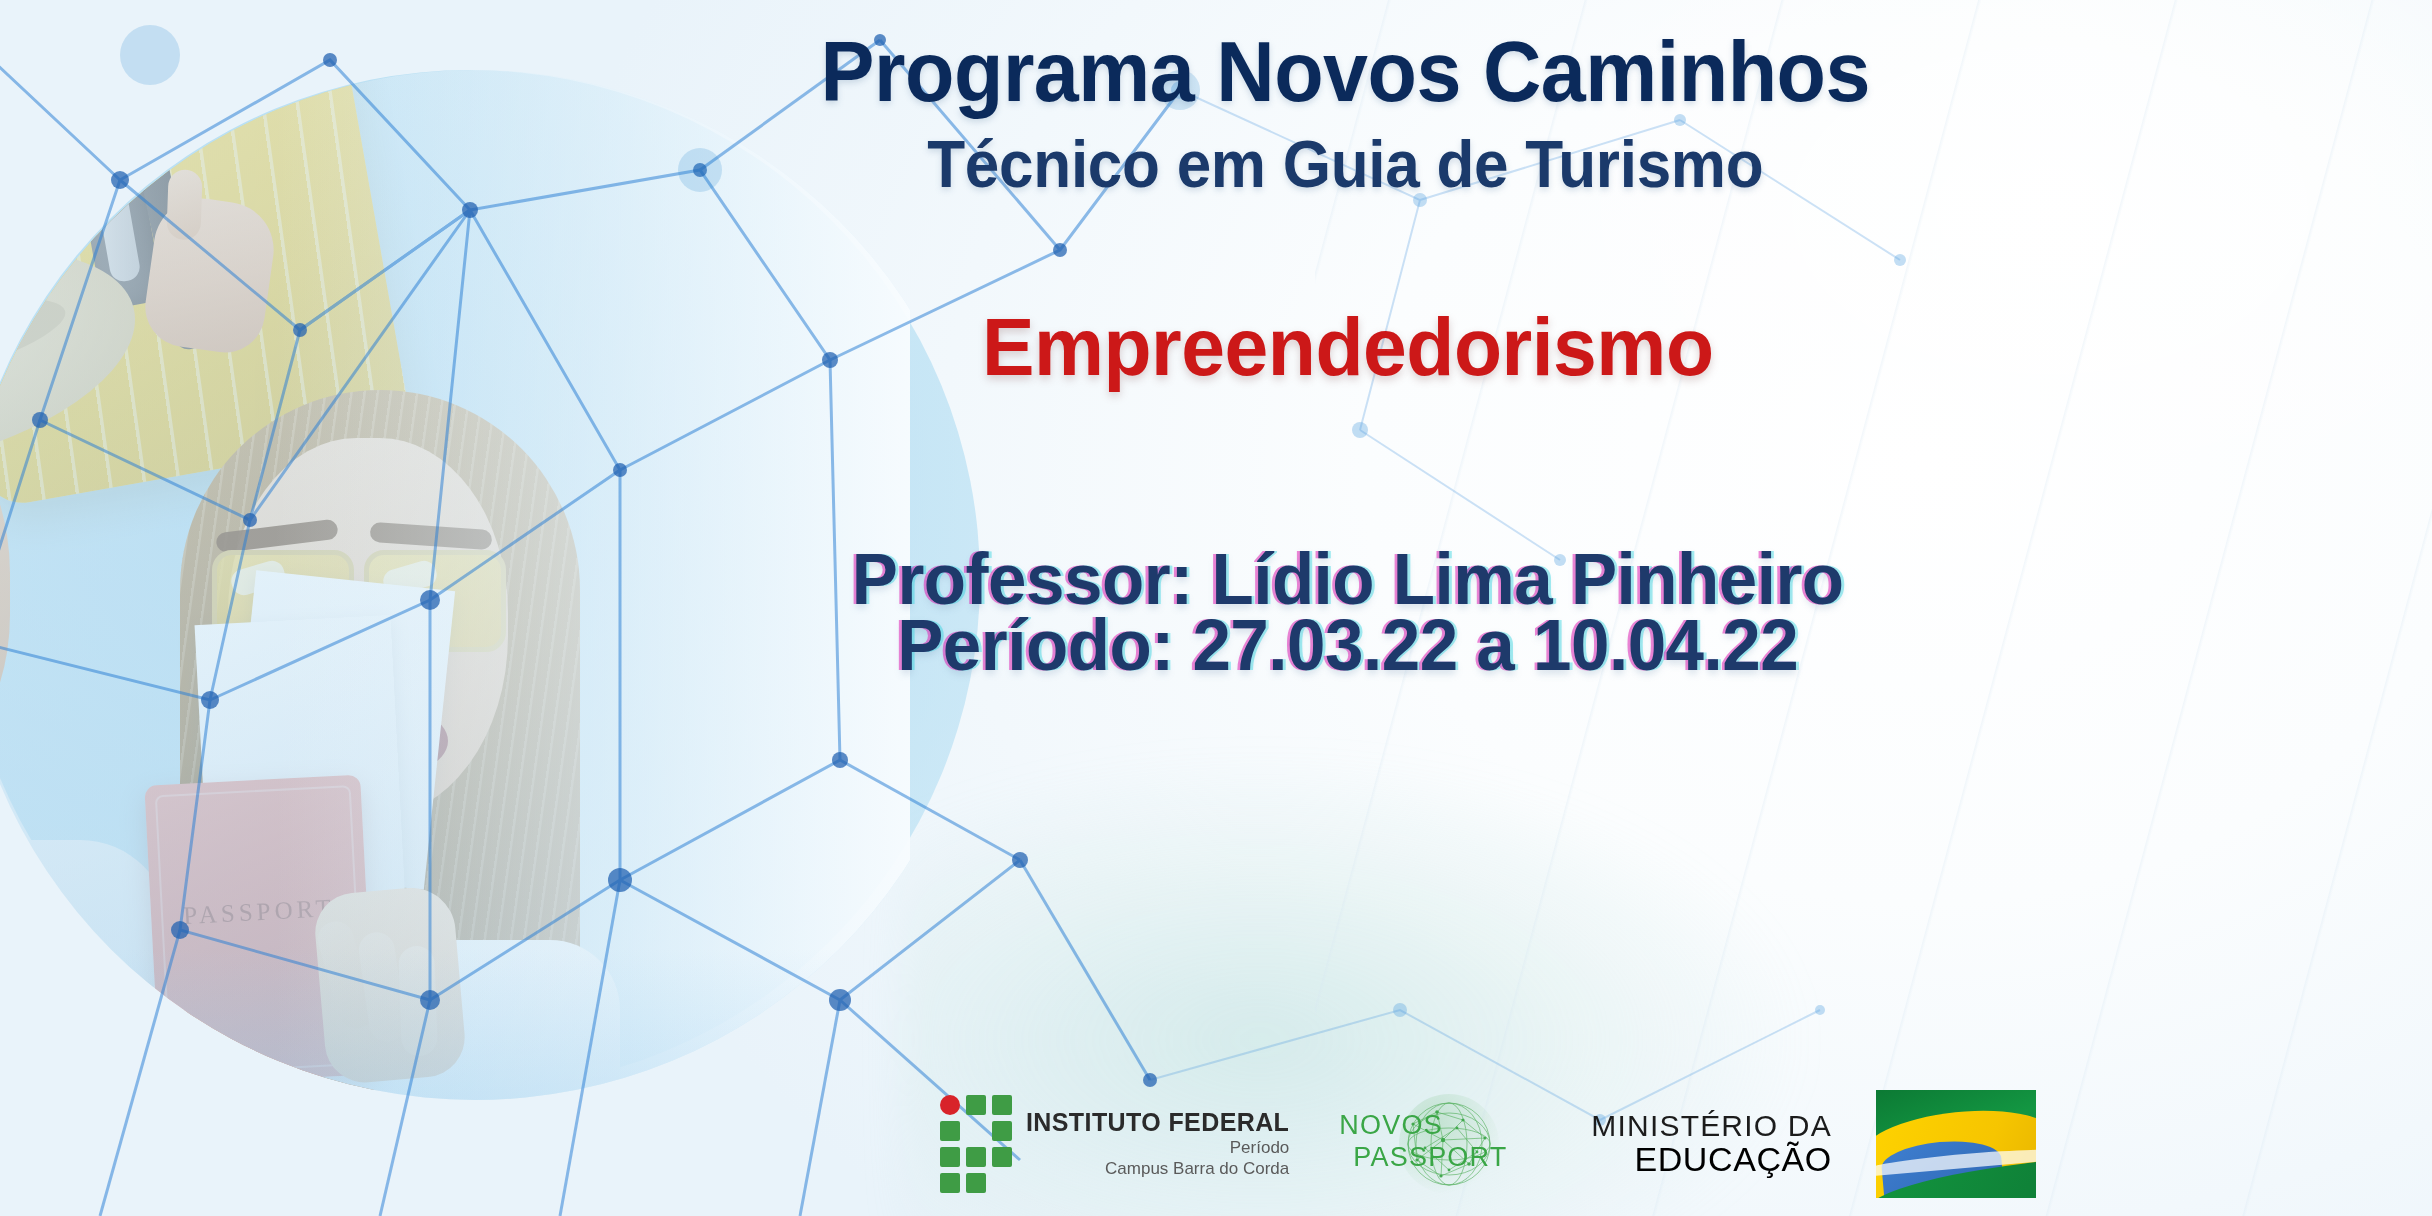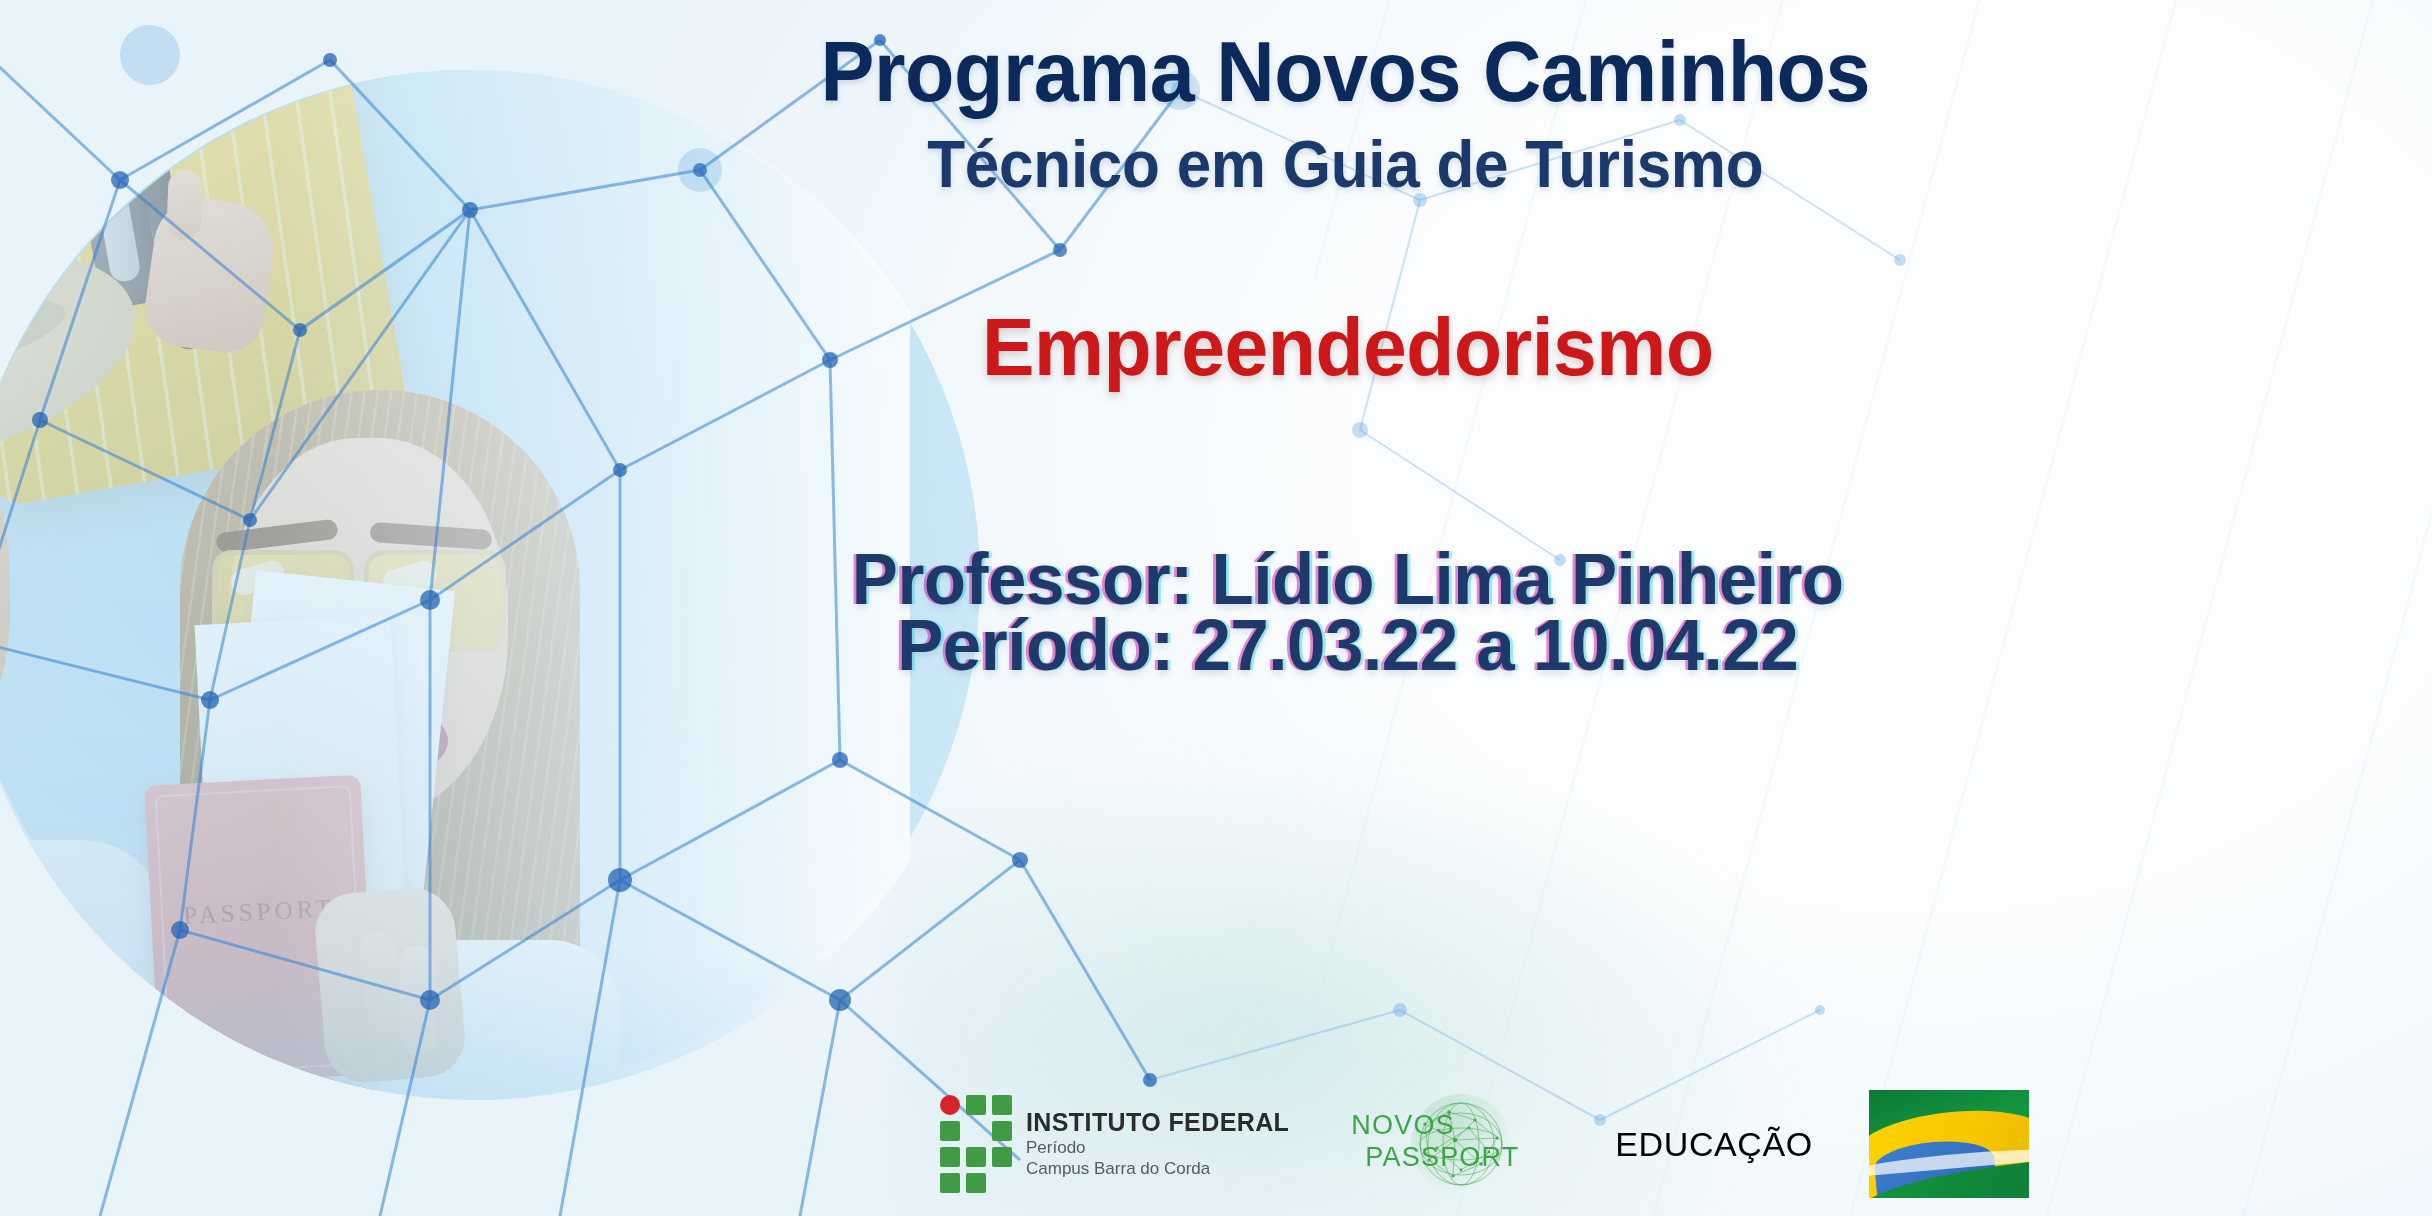--- a/index.html
+++ b/index.html
@@ -243,21 +243,21 @@
        3px 0 0 rgba(40,212,224,.42),
        0 4px 8px rgba(120,150,180,.26);
   }
   #prof-line{top:538px;}
   #period-line{top:604px;}
 
   
   #logo-strip{
     position:absolute;left:940px;top:1084px;
     width:1260px;height:120px;
-    display:flex;align-items:center;gap:12px;
+    display:flex;align-items:center;gap:0;text-align:right;
   }
   .logo{display:flex;align-items:center;}
 
   
   #logo-if{margin-right:48px;}
   .if-grid{
     display:grid;grid-template-columns:repeat(3,20px);grid-template-rows:repeat(4,20px);
     gap:6px;margin-right:14px;
   }
   .if-cell{background:#3f9c45;border-radius:2px;}
@@ -517,20 +517,21 @@
           <circle cx="78" cy="58" r="1.4"></circle>
             <circle cx="50" cy="76" r="1.4"></circle>
         </g>
       </svg>
       <div class="nc-word" id="nc-l1">NOVOS</div>
       <div class="nc-word" id="nc-l2">PASSPORT</div>
     </div>
 
     <div class="logo" id="logo-mec">
       <div>
+        <div class="mec-top">MINISTÉRIO DA</div>
         <div class="mec-bot">EDUCAÇÃO</div>
       </div>
     </div>
 
     <div class="logo" id="logo-br">
       <div class="br-flag">
         <div class="y"></div>
         <div class="b"></div>
         <div class="g2"></div>
         <div class="sheen"></div>

